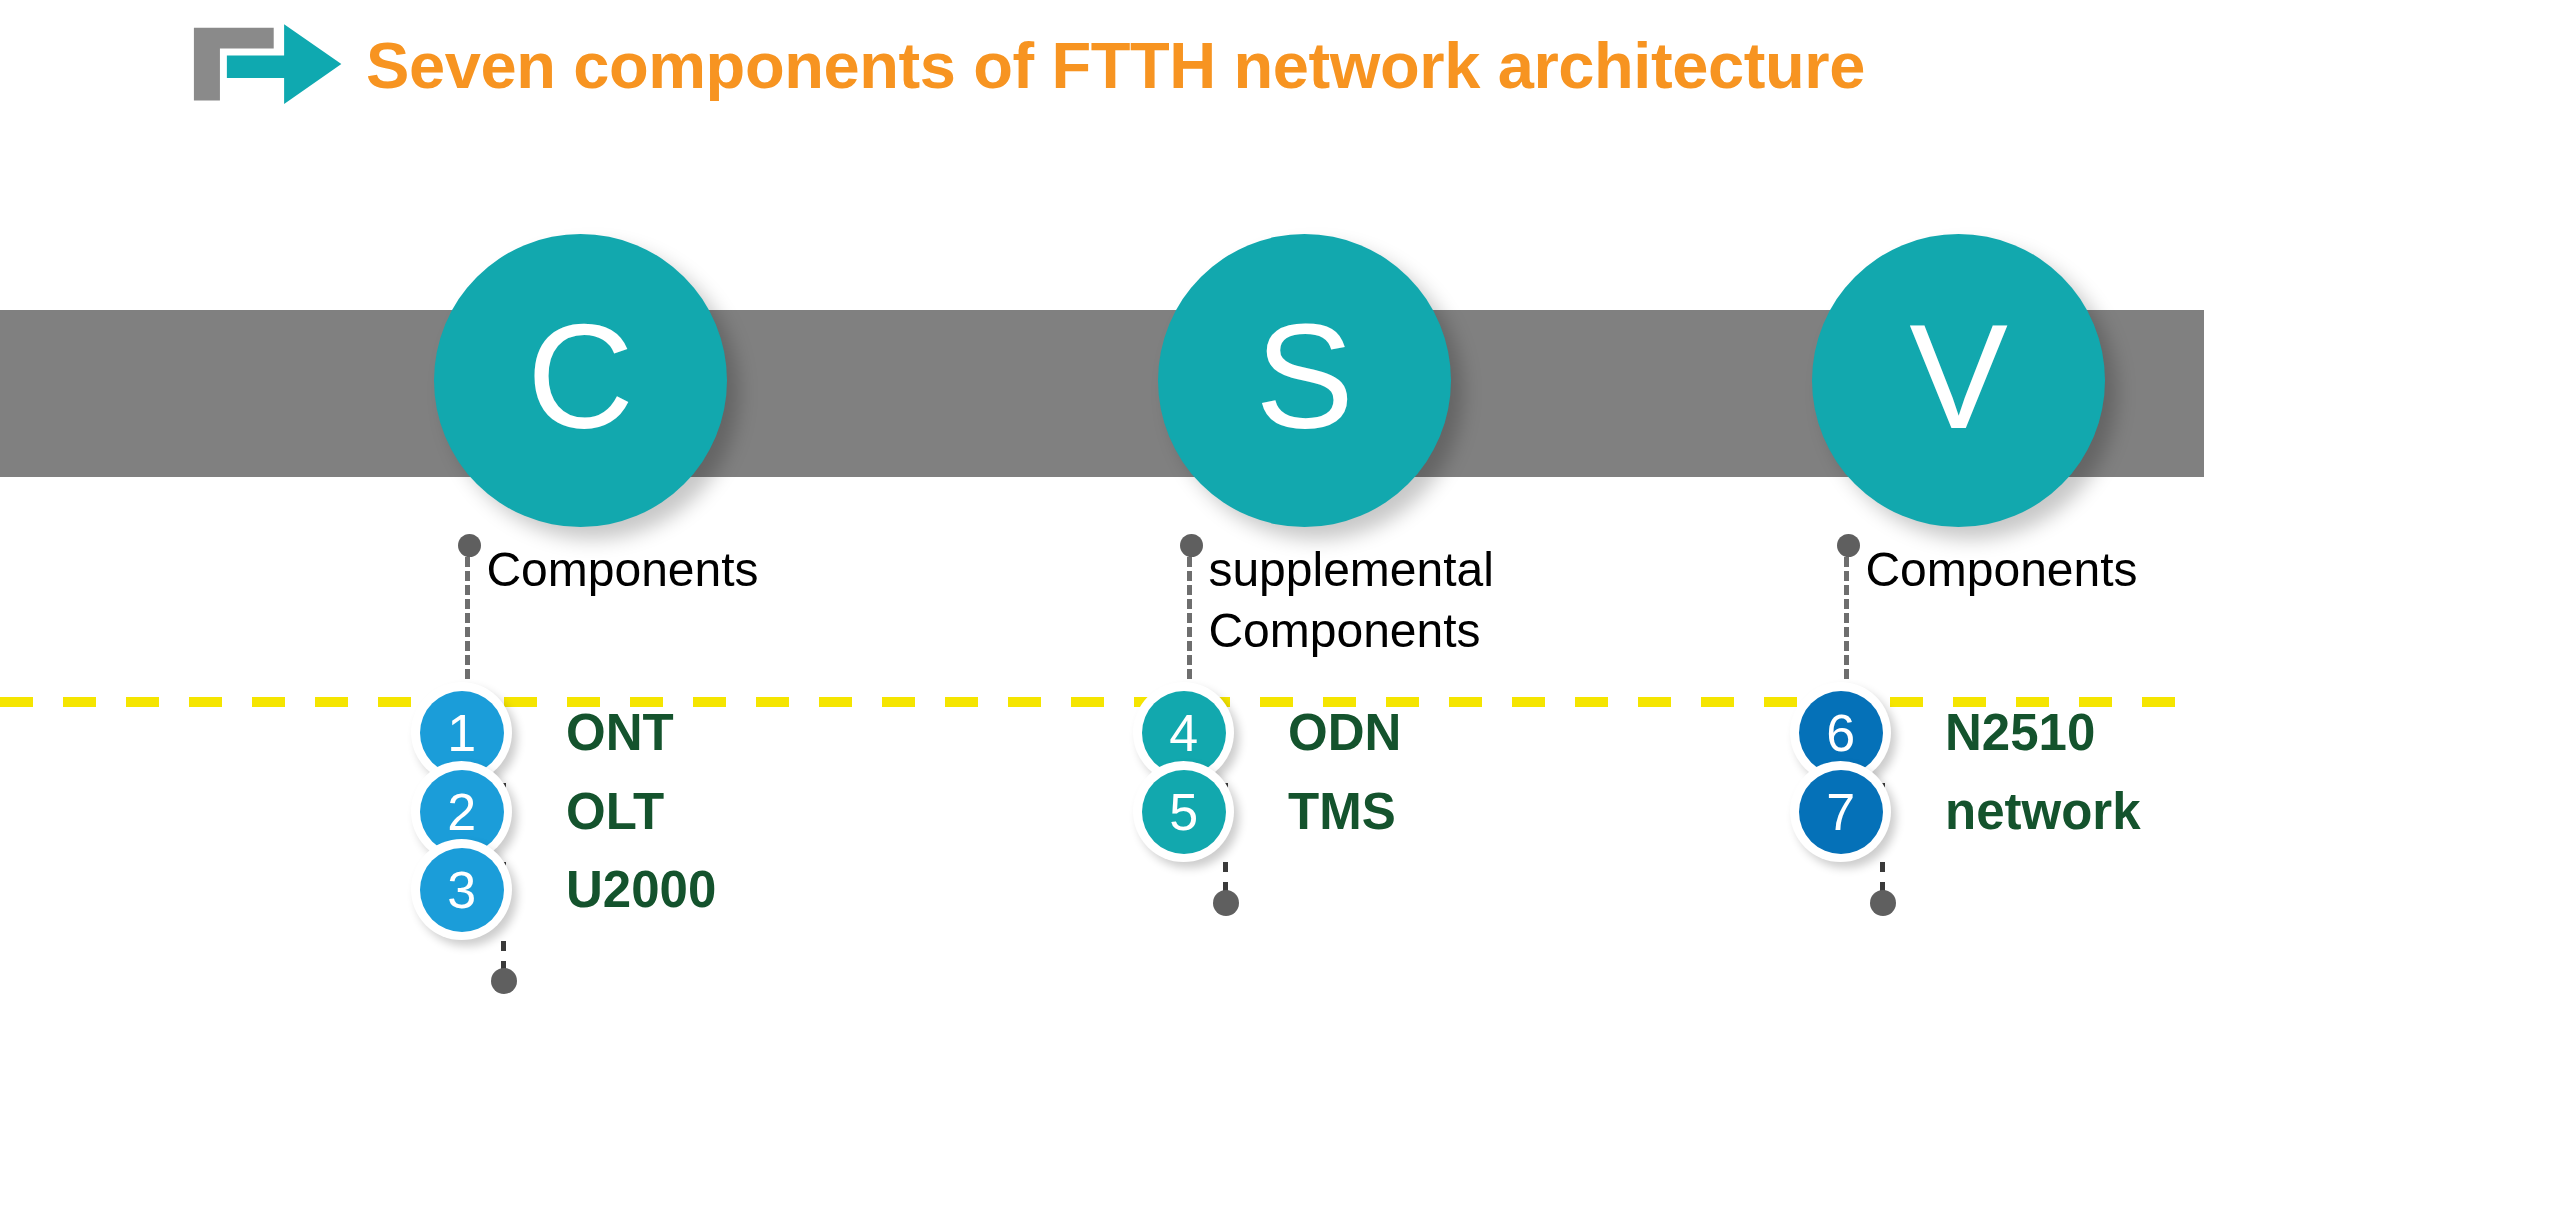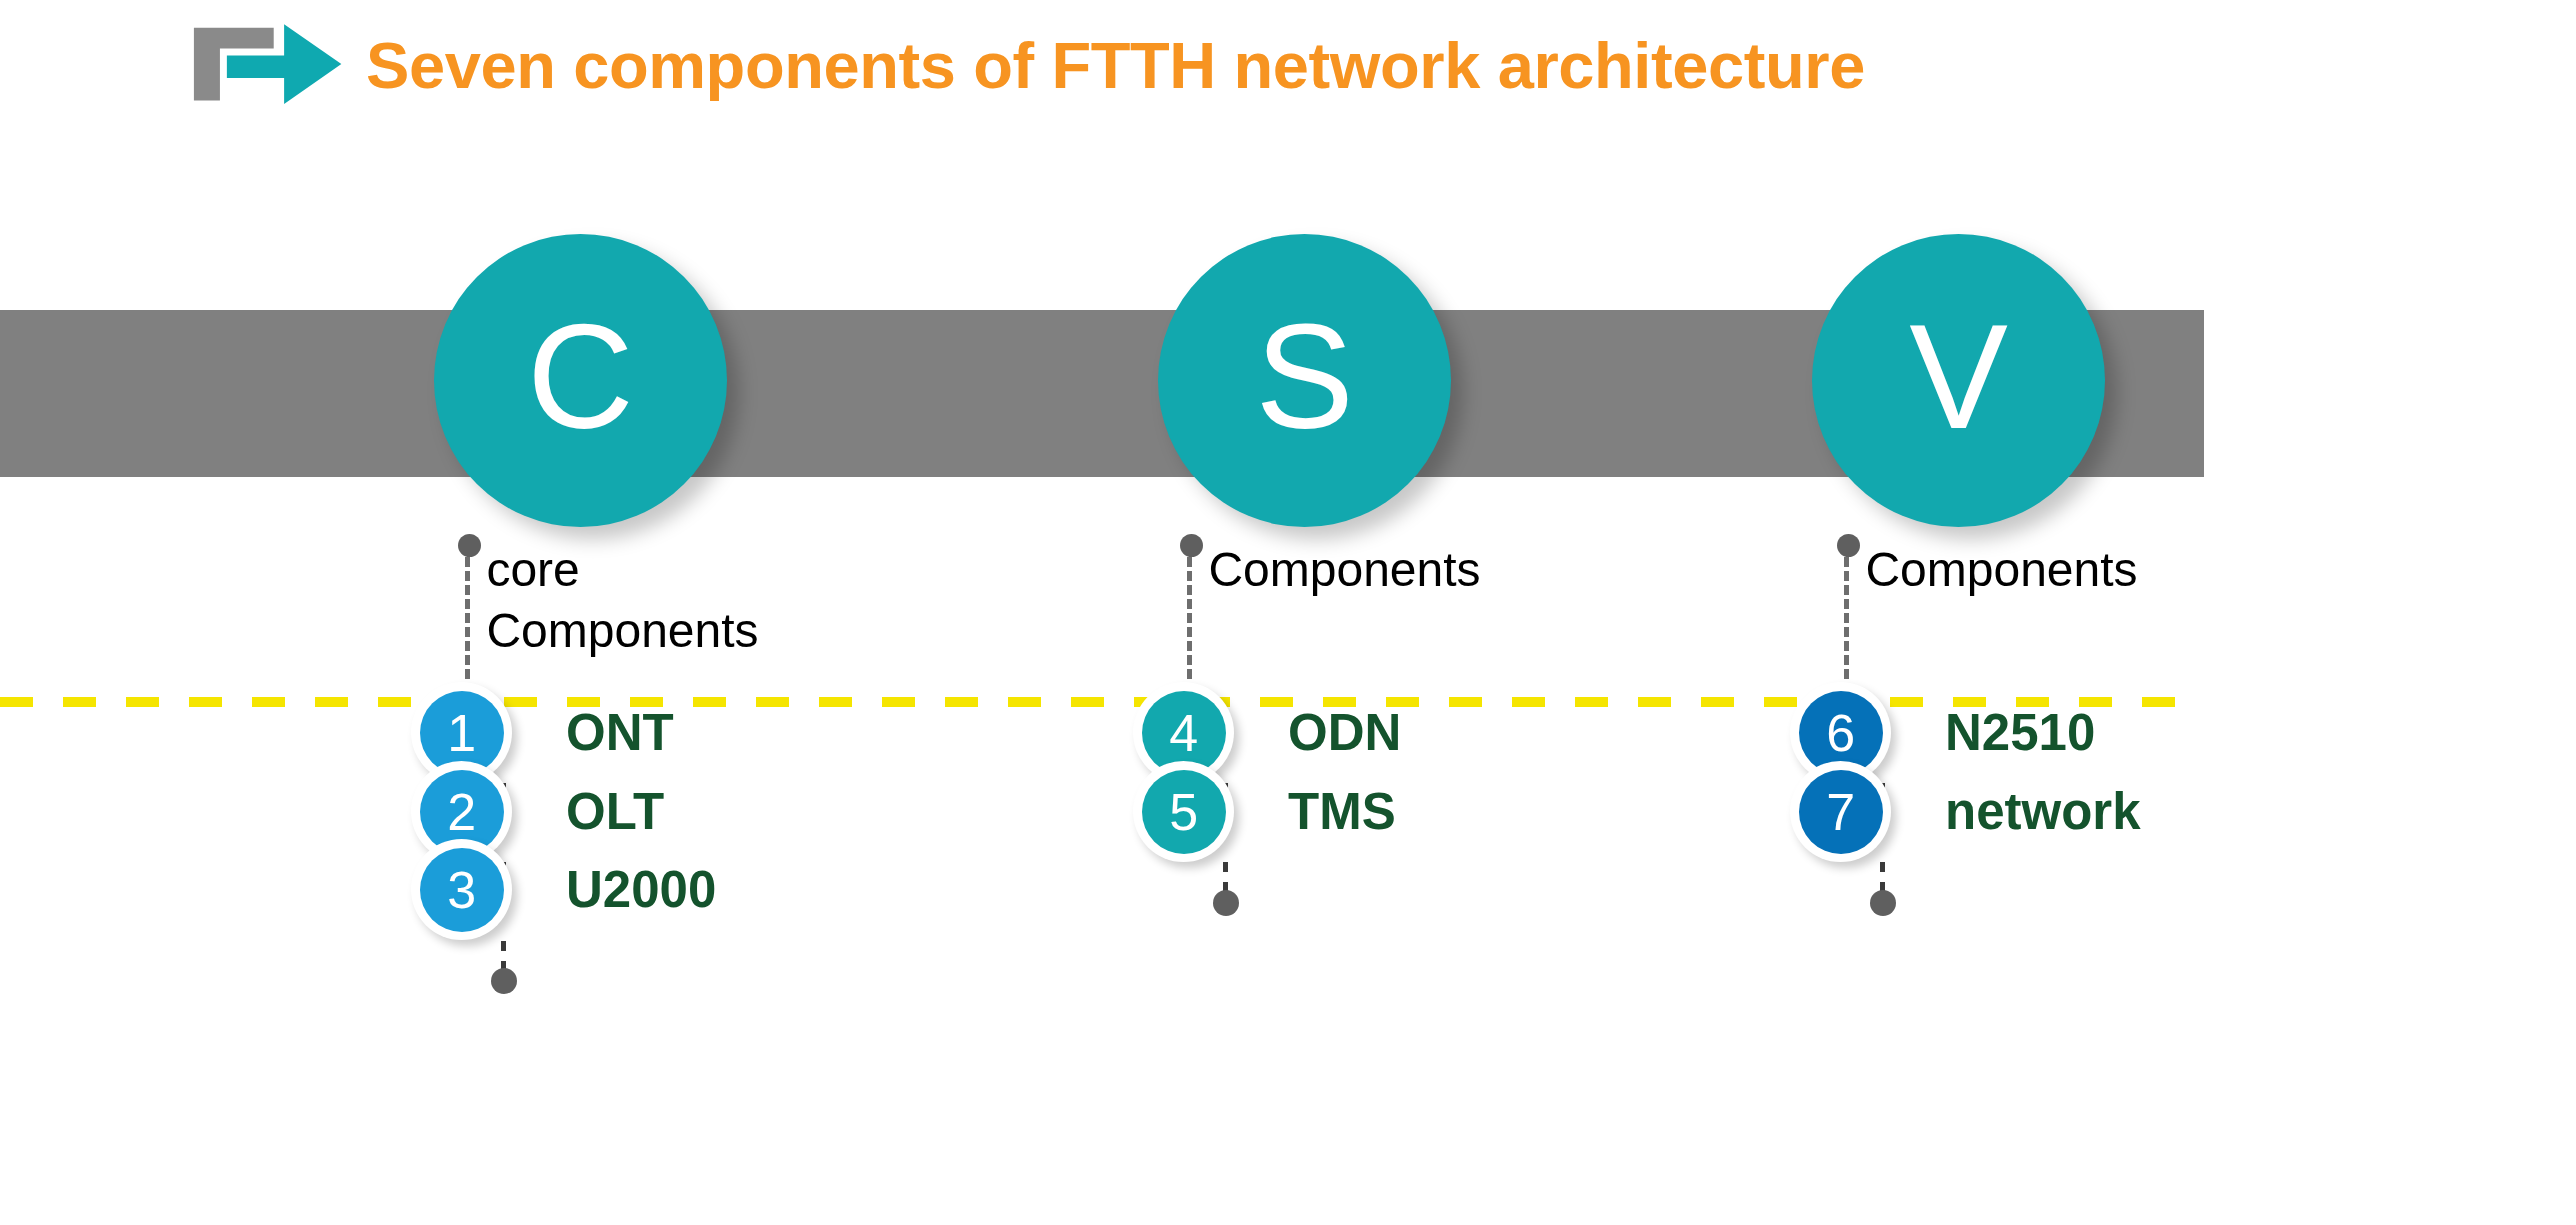--- a/index.html
+++ b/index.html
@@ -206,21 +206,20 @@
   <div class="big-circle" style="left:434px;">
     <div class="glyph">C</div>
   </div>
 
   <div class="column" style="left:462px;">
     <div class="col-stem">
       <div class="stem-dot" style="top:0px;"></div>
       <div class="stem-dash" style="top:23px; height:122px;"></div>
     </div>
     <div class="col-heading">
-      <div>core</div>
       <div>Components</div>
     </div>
 
     <div class="num-item" style="top:148px;">
       <div class="num-ring"></div>
       <div class="num-circle" style="background:#1B9DD9;">
         <span>1</span>
       </div>
       <div class="num-label">ONT</div>
     </div>
@@ -249,20 +248,21 @@
   <div class="big-circle" style="left:1158px;">
     <div class="glyph">S</div>
   </div>
 
   <div class="column" style="left:1184px;">
     <div class="col-stem">
       <div class="stem-dot" style="top:0px;"></div>
       <div class="stem-dash" style="top:23px; height:122px;"></div>
     </div>
     <div class="col-heading">
+      <div>supplemental</div>
       <div>Components</div>
     </div>
 
     <div class="num-item" style="top:148px;">
       <div class="num-ring"></div>
       <div class="num-circle" style="background:#12A8AE;">
         <span>4</span>
       </div>
       <div class="num-label">ODN</div>
     </div>

